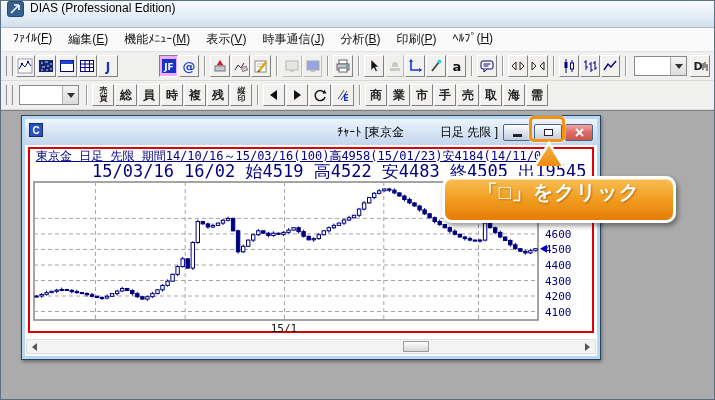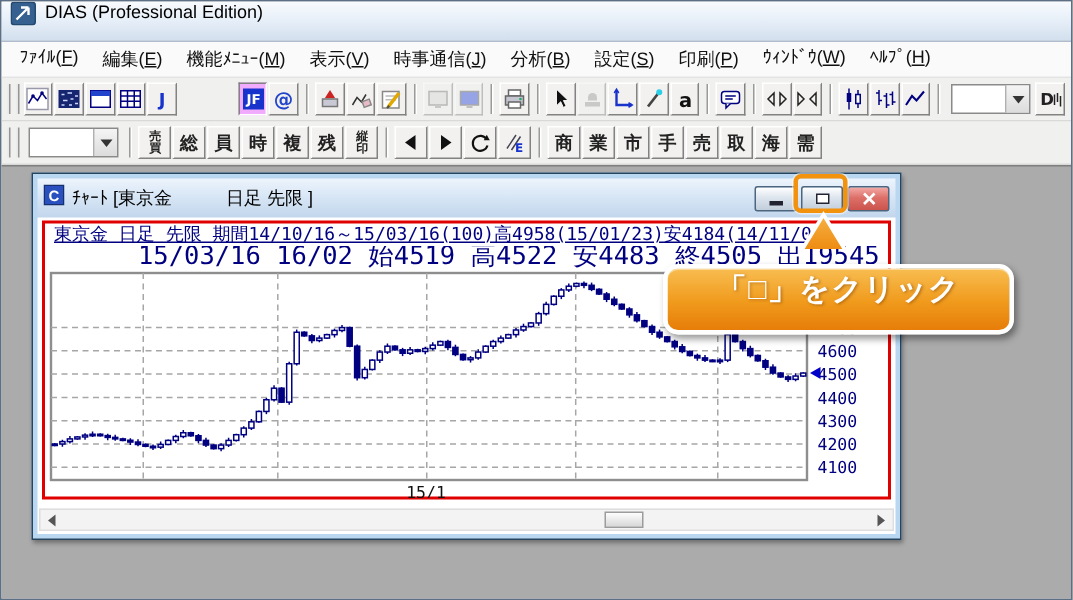--- a/index.html
+++ b/index.html
@@ -29,21 +29,21 @@
 
   
   .client{position:relative;height:calc(398px - 26px - 23px - 28px - 28px);background:#ababab;border-top:1px solid #7f7f7f;}
 
   
   .chart-window{position:absolute;left:20px;top:4px;width:580px;height:245px;box-sizing:border-box;
     border:1px solid #27455f;background:#b9d7f0;padding:3px;box-shadow:1px 2px 3px rgba(0,0,0,.35);}
   .cw-inner{height:100%;display:flex;flex-direction:column;}
   .cw-titlebar{height:26px;flex:0 0 26px;display:flex;align-items:center;gap:5px;padding:0 4px;
     background:linear-gradient(#edf4fc,#d6e5f5 50%,#c2d6ec);}
-  .cw-title{flex:1;font-size:12px;color:#000;white-space:nowrap;overflow:hidden;}
+  .cw-title{flex:1;font-size:12px;color:#000;white-space:nowrap;overflow:hidden;text-align:right;}
   .cw-buttons{display:flex;gap:3px;}
   .wbtn{width:28px;height:17px;border:1px solid #4c6680;border-radius:2px;box-sizing:border-box;
     background:linear-gradient(#ffffff,#dde5ee 45%,#c2cedb);display:flex;align-items:center;justify-content:center;padding:0;}
   .wbtn.close{background:linear-gradient(#f3a8a4,#dd7069 45%,#cc544c);}
   .glyph-min{width:9px;height:3px;background:#223;margin-top:7px;}
   .glyph-max{width:9px;height:7px;border:1px solid #223;box-sizing:border-box;background:#fff;}
   .cw-client{flex:1;background:#fff;position:relative;overflow:hidden;}
   .red-frame{position:absolute;left:3px;top:2px;width:562px;height:182px;border:2px solid #e00000;
     color:#000080;font-family:"DejaVu Sans Mono","Liberation Mono",monospace;}
   .hl1{font-size:12px;line-height:15px;padding-left:6px;white-space:nowrap;overflow:hidden;text-decoration:underline;}
@@ -83,23 +83,21 @@
     <span class="title-text">DIAS (Professional Edition)</span>
   </div>
 
   <div class="menubar" id="menubar">
       <span class="menu-item">ﾌｧｲﾙ(<u>F</u>)</span>
       <span class="menu-item">編集(<u>E</u>)</span>
       <span class="menu-item">機能ﾒﾆｭｰ(<u>M</u>)</span>
       <span class="menu-item">表示(<u>V</u>)</span>
       <span class="menu-item">時事通信(<u>J</u>)</span>
       <span class="menu-item">分析(<u>B</u>)</span>
-      <span class="menu-item">設定(<u>S</u>)</span>
       <span class="menu-item">印刷(<u>P</u>)</span>
-      <span class="menu-item">ｳｨﾝﾄﾞｳ(<u>W</u>)</span>
       <span class="menu-item">ﾍﾙﾌﾟ(<u>H</u>)</span>
     </div>
 
   <div class="toolbar" id="toolbar1">
       <span class="grip"></span>
       <button class="tbtn">
         <span>
           <svg width="16" height="16" viewBox="0 0 16 16">
             <rect x="1" y="1" width="14" height="14" fill="#fff" stroke="#99a"></rect>
             <polyline points="2,11 5,6 8,9 11,4 14,8" fill="none" stroke="#000080"></polyline>

